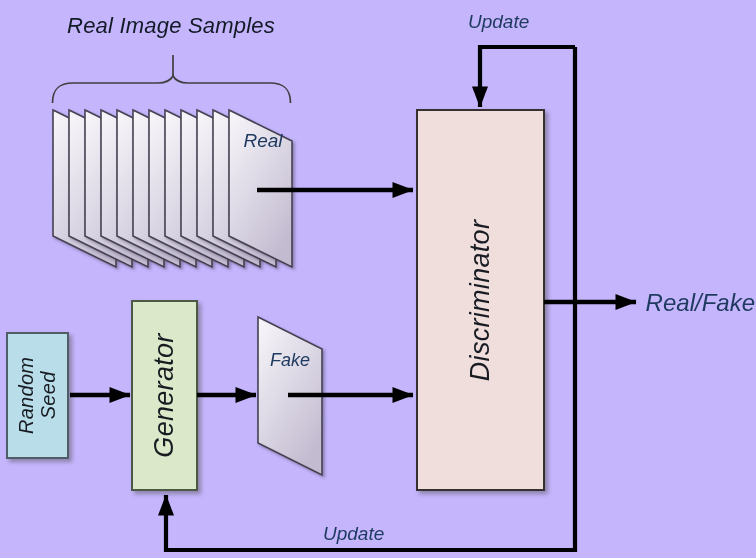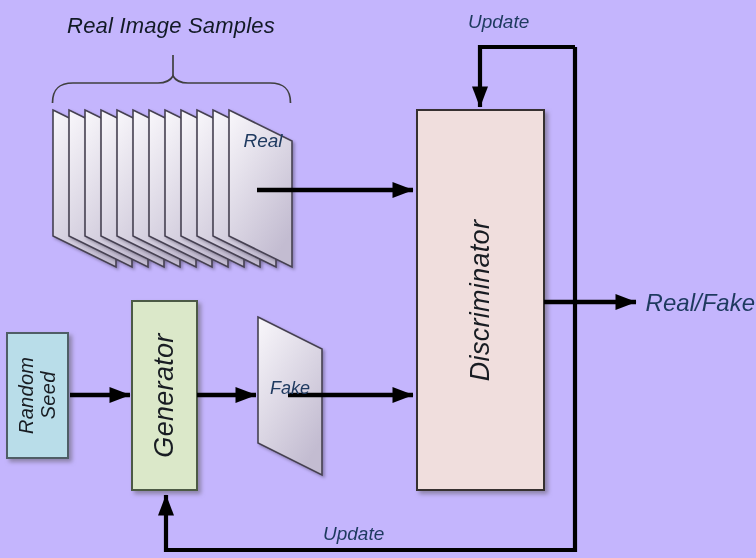--- a/index.html
+++ b/index.html
@@ -91,21 +91,21 @@
   <div class="title-lbl">Real Image Samples</div>
 
   <div class="lbl annot" style="left:468px; top:11px;">Update</div>
 
   <div class="lbl annot" style="left:323px; top:523px;">Update</div>
 
   <div class="lbl output-lbl" style="left:643px; top:289px;">Real/Fake</div>
 
   <div class="lbl card-lbl" style="left:235px; top:130px; width:56px; font-size:19px;">Real</div>
 
-  <div class="lbl card-lbl" style="left:264px; top:350px; width:52px; font-size:18px;margin-top:28px;">Fake</div>
+  <div class="lbl card-lbl" style="left:264px; top:350px; width:52px; font-size:18px;">Fake</div>
 
   <div class="vwrap" style="left:7px; top:333px; width:61px; height:125px;">
     <span class="vtext small">Random Seed</span>
   </div>
 
   <div class="vwrap" style="left:132px; top:301px; width:65px; height:189px;">
     <span class="vtext">Generator</span>
   </div>
 
   <div class="vwrap" style="left:417px; top:110px; width:127px; height:380px;">

